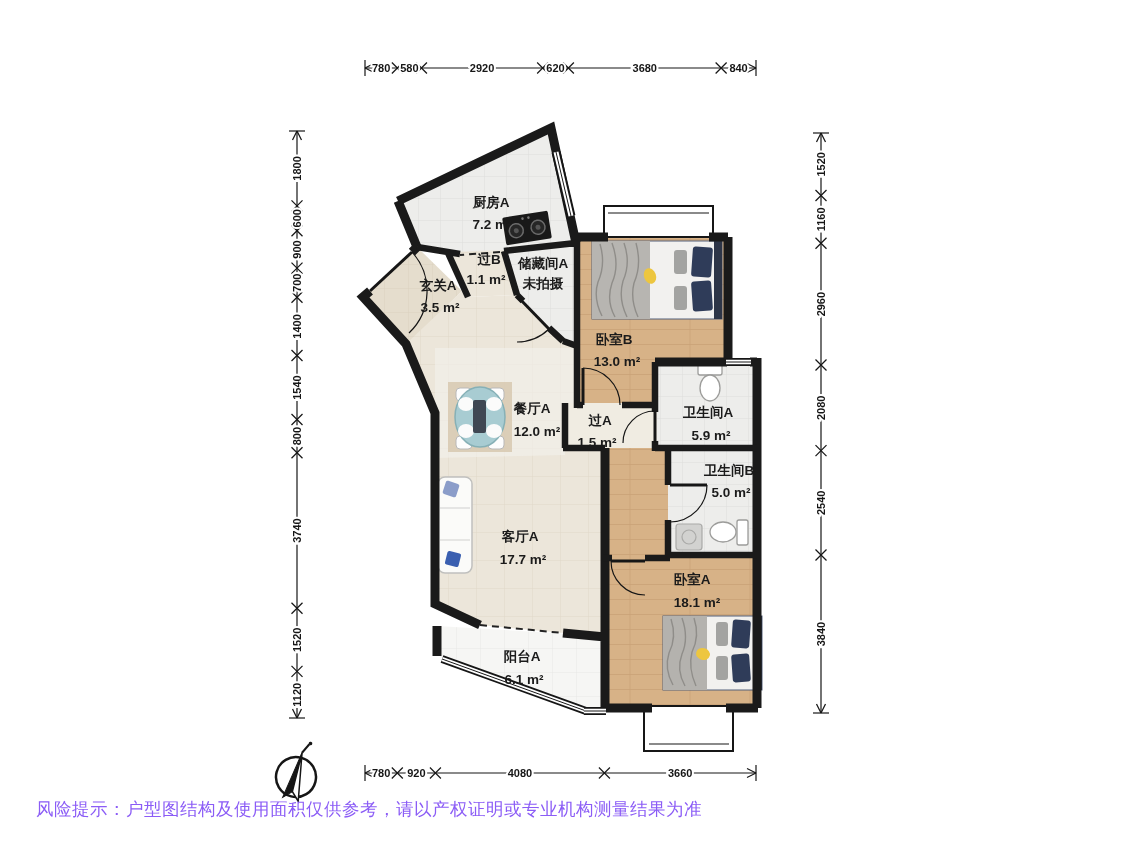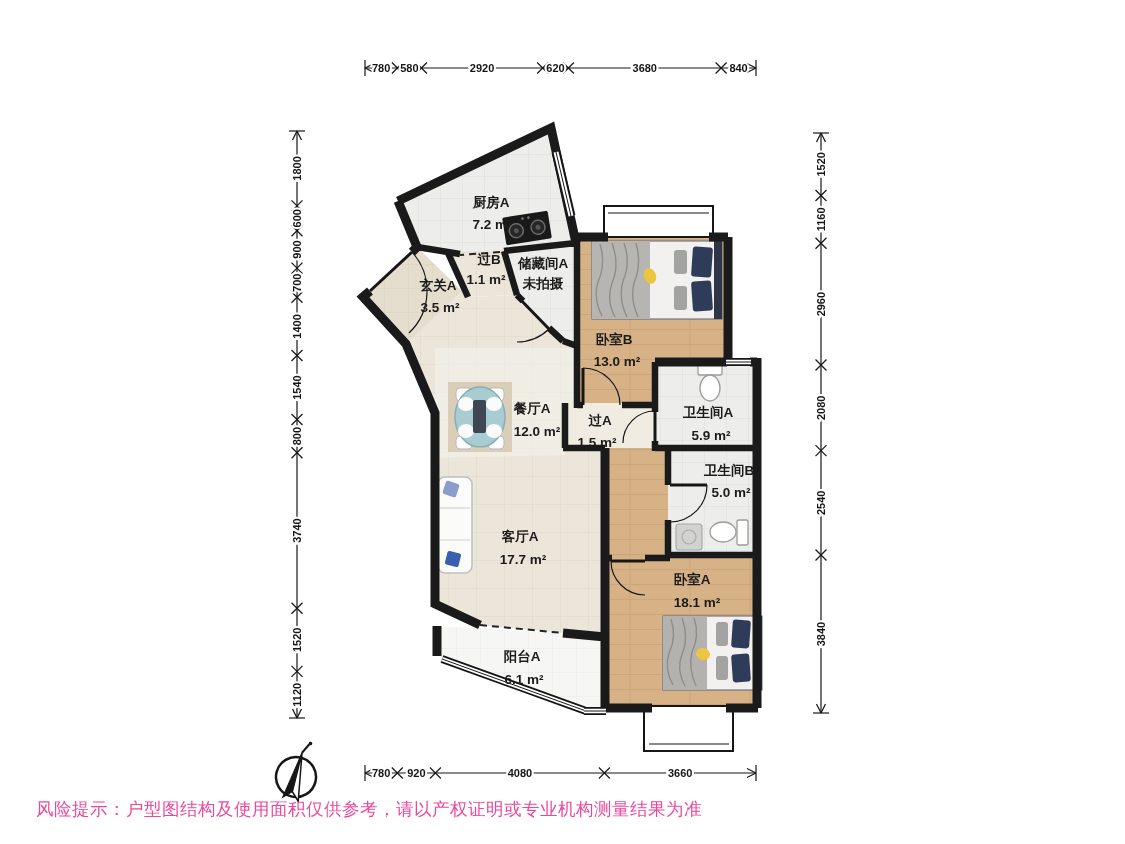--- a/index.html
+++ b/index.html
@@ -4,21 +4,21 @@
 <style>
   html,body{margin:0;padding:0;background:#ffffff;}
   .stage{position:relative;width:1125px;height:844px;background:#fff;overflow:hidden;
          font-family:"Liberation Sans","DejaVu Sans",sans-serif;}
   svg{position:absolute;left:0;top:0;}
   .room-name,.room-area{font-family:"Liberation Sans","DejaVu Sans",sans-serif;
          font-size:13.5px;font-weight:700;fill:#1b1b1b;text-anchor:middle;}
   .dim-label{font-size:11px;font-weight:700;fill:#161616;text-anchor:middle;
          paint-order:stroke;stroke:#ffffff;stroke-width:4px;}
   .disclaimer{position:absolute;left:36px;top:797px;font-size:17.5px;font-weight:500;
-         color:#ec4899;letter-spacing:.5px;white-space:nowrap;}
+         color:#8b5cf6;letter-spacing:.5px;white-space:nowrap;}
 </style>
 </head>
 <body>
 
 <div class="stage">
 
 <svg id="plan" viewBox="0 0 1125 844" width="1125" height="844">
   <defs>
     <pattern id="wood" width="120" height="15" patternUnits="userSpaceOnUse">
       <rect width="120" height="15" fill="#d7b287"></rect>

